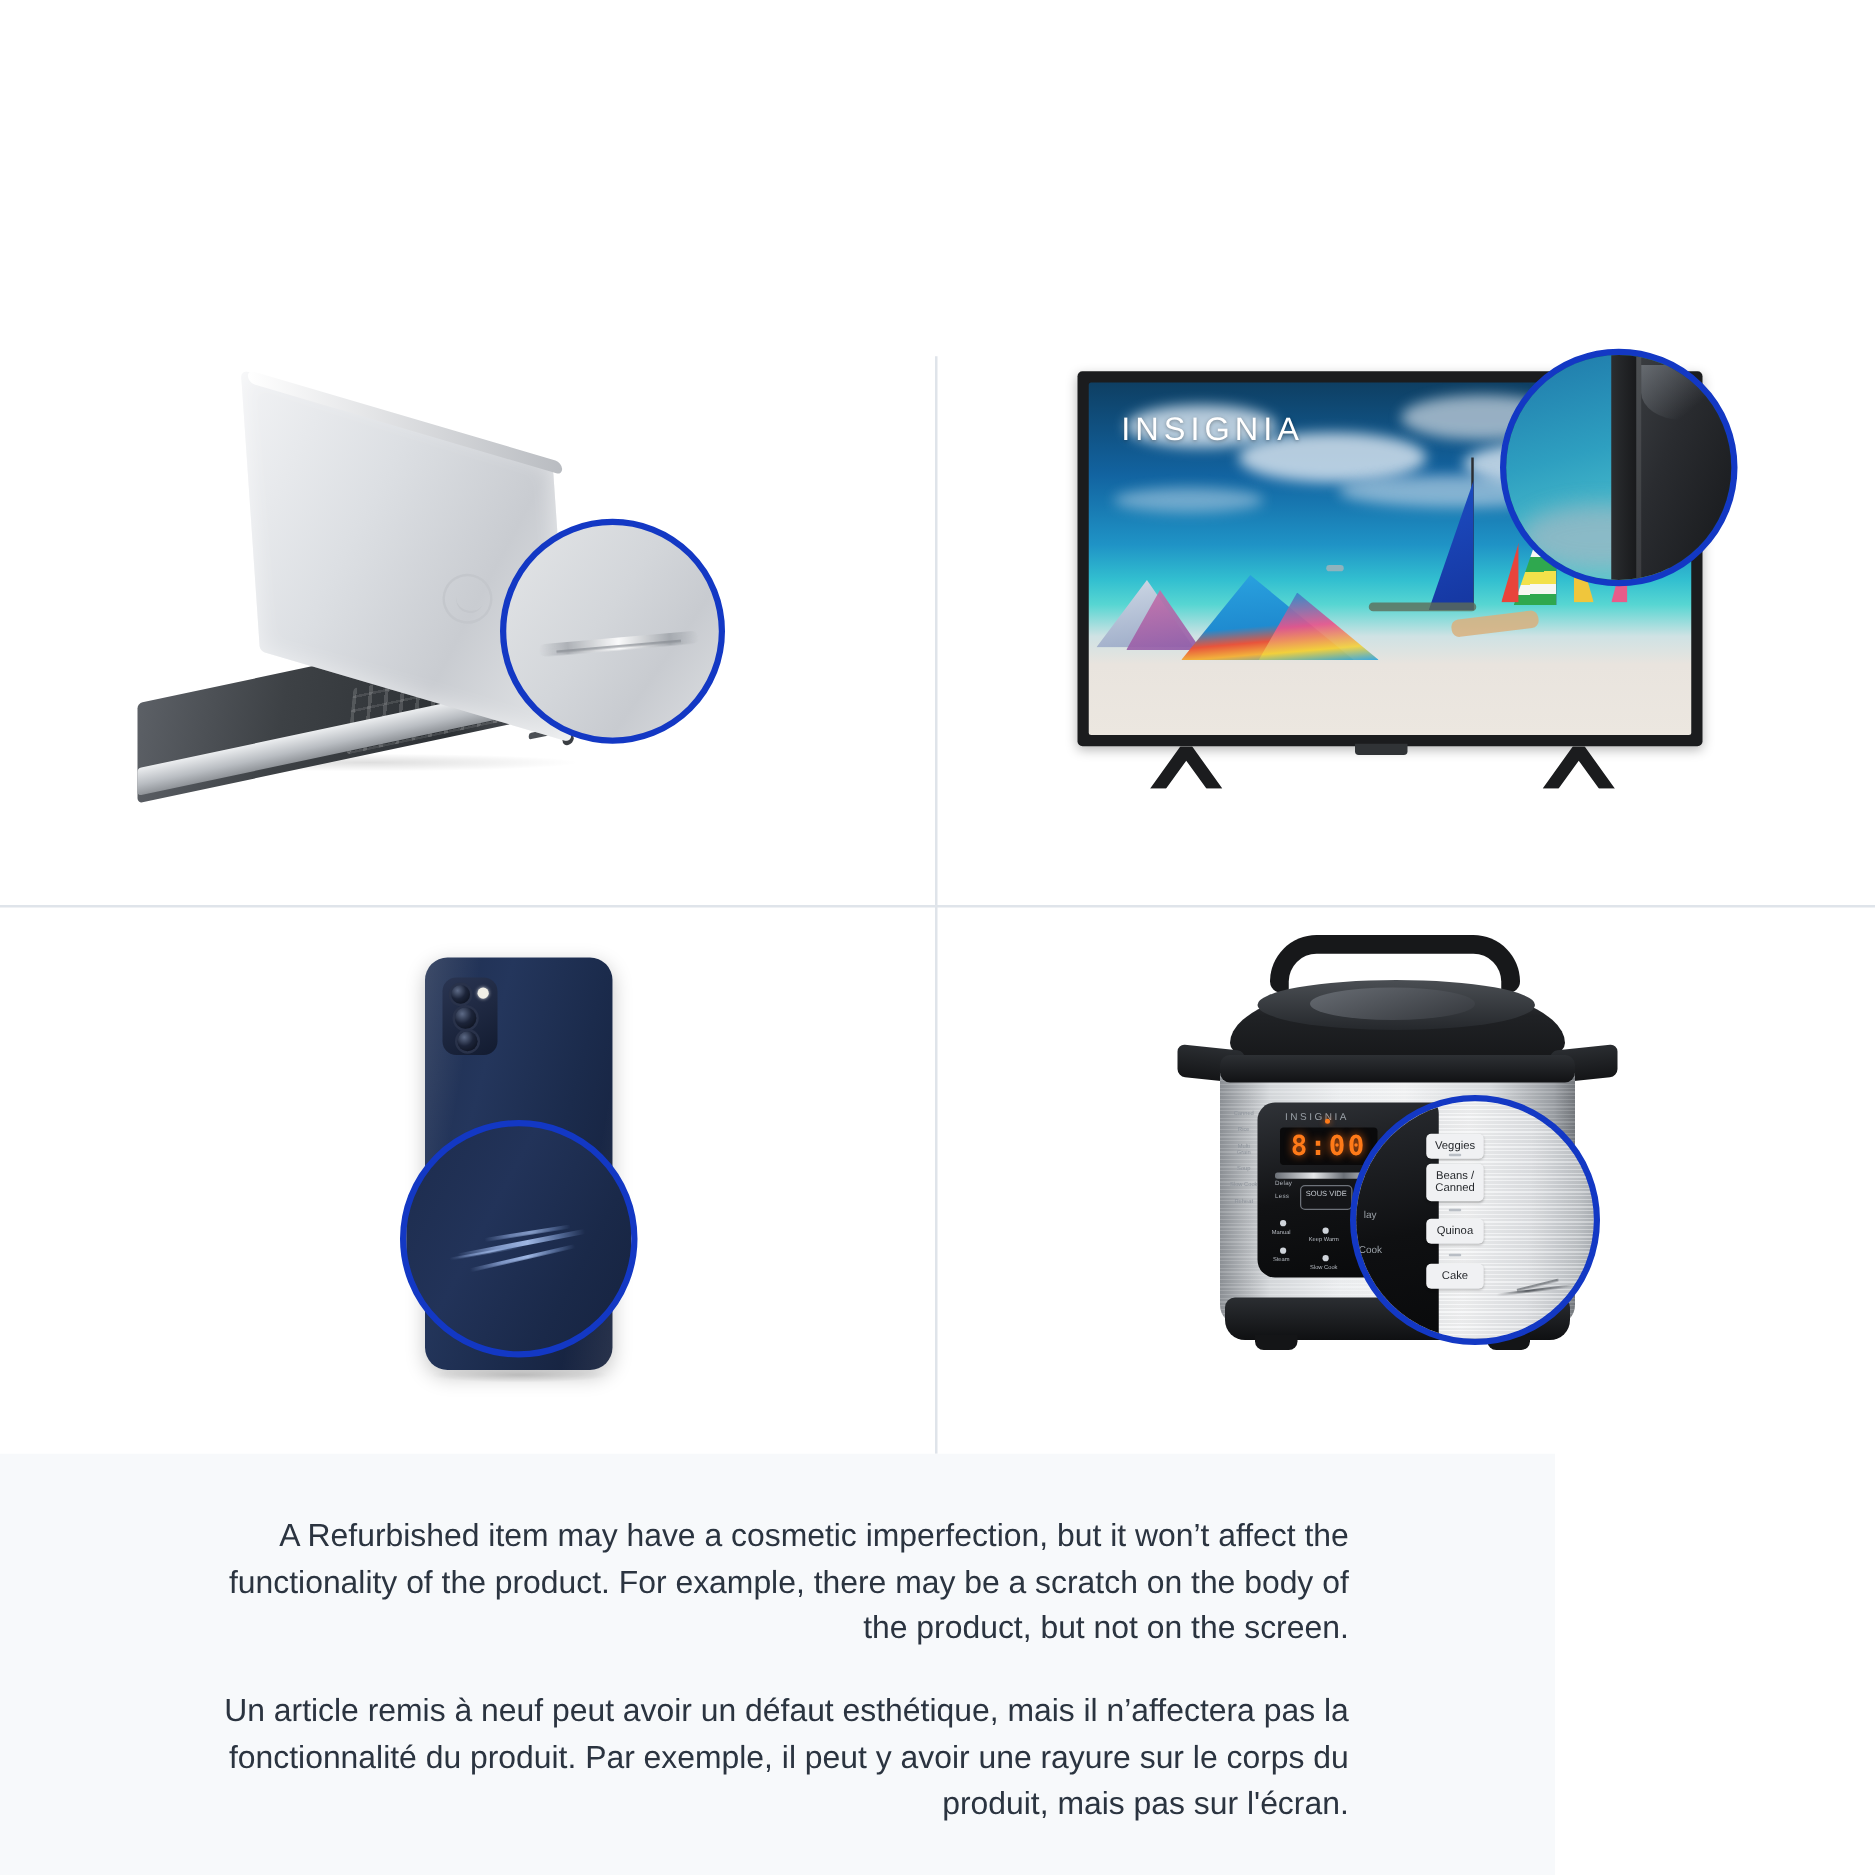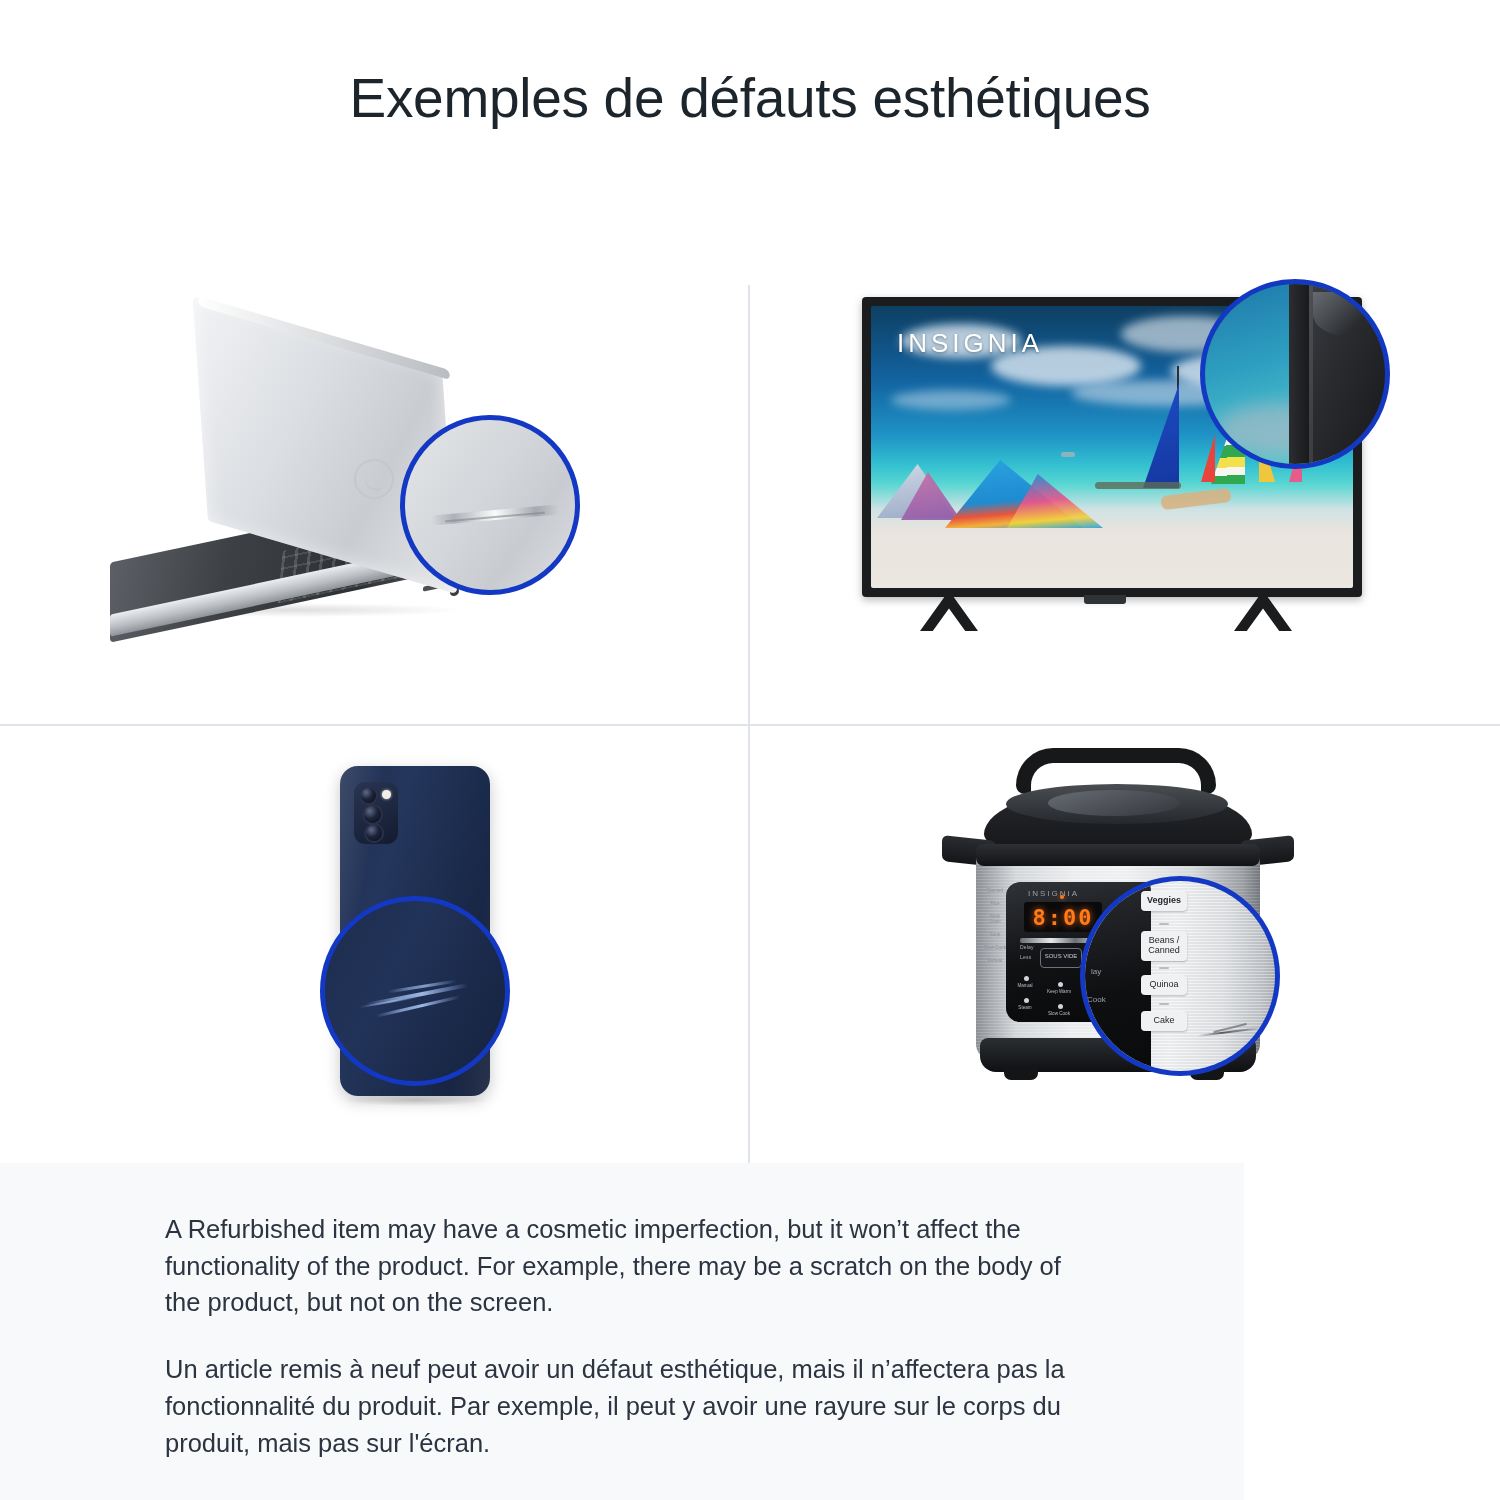--- a/index.html
+++ b/index.html
@@ -378,38 +378,37 @@
     position:absolute; left:128px; top:146px; width:34px; height:1.5px;
     background: rgba(70,74,80,.55); transform: rotate(-14deg); filter: blur(.4px);
   }
 
   
   .footer {
     position:absolute; left:0; top:1163px;
     width:1244px; height:337px;
     background:#f7f9fb;
     padding: 48px 165px 0 165px;
-    text-align:left;
+    text-align:right;
   }
   .footer p {
     font-size: 25.5px;
     line-height: 1.44;
     color: #2b3440;
     font-weight: 400;
   }
   .footer p.fr { margin-top: 30px; }
 </style>
 </head>
 <body>
 
 <div class="page">
 
   <div class="header">
     <h1>
-      <span class="line2">Exemples de défauts esthétiques</span>
     </h1>
   </div>
 
   <div class="grid">
 
     <div class="divider-v"></div>
     <div class="divider-h"></div>
 
     <div class="cell cell-laptop">
       <div class="laptop-wrap">
@@ -577,21 +576,21 @@
           <div class="ck-key">Beans Chili</div>
           <div class="ck-key">Quinoa</div>
           <div class="ck-key">Cake</div>
         </div>
 
         <div class="magnifier mag-cooker">
           <div class="mg-brush"></div>
           <div class="mg-panel"></div>
           <div class="mg-sidetxt" style="left:6px;  top:86px;">lay</div>
           <div class="mg-sidetxt" style="left:2px;  top:114px;">Cook</div>
-          <div class="mg-key" style="top:10px;font-weight:bold;">Veggies</div>
+          <div class="mg-key" style="top:26px;">Veggies</div>
           <div class="mg-minidot" style="top:42px;"></div>
           <div class="mg-key" style="top:50px;">Beans / Canned</div>
           <div class="mg-minidot" style="top:86px;"></div>
           <div class="mg-key" style="top:94px;">Quinoa</div>
           <div class="mg-minidot" style="top:122px;"></div>
           <div class="mg-key" style="top:130px;">Cake</div>
           <div class="mg-scratch"></div>
           <div class="mg-scratch2"></div>
         </div>
       </div>

